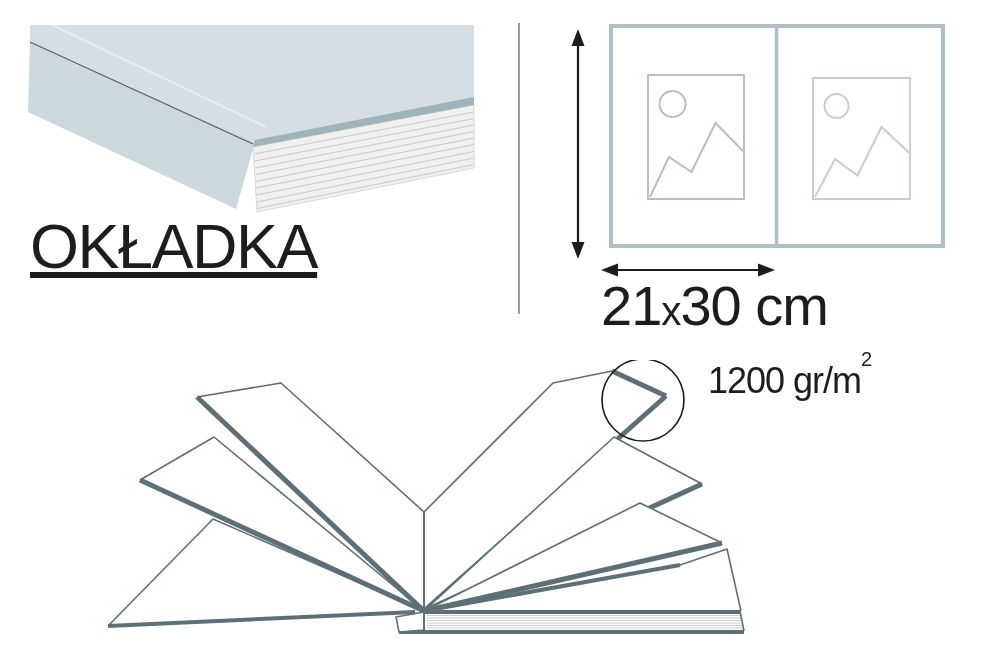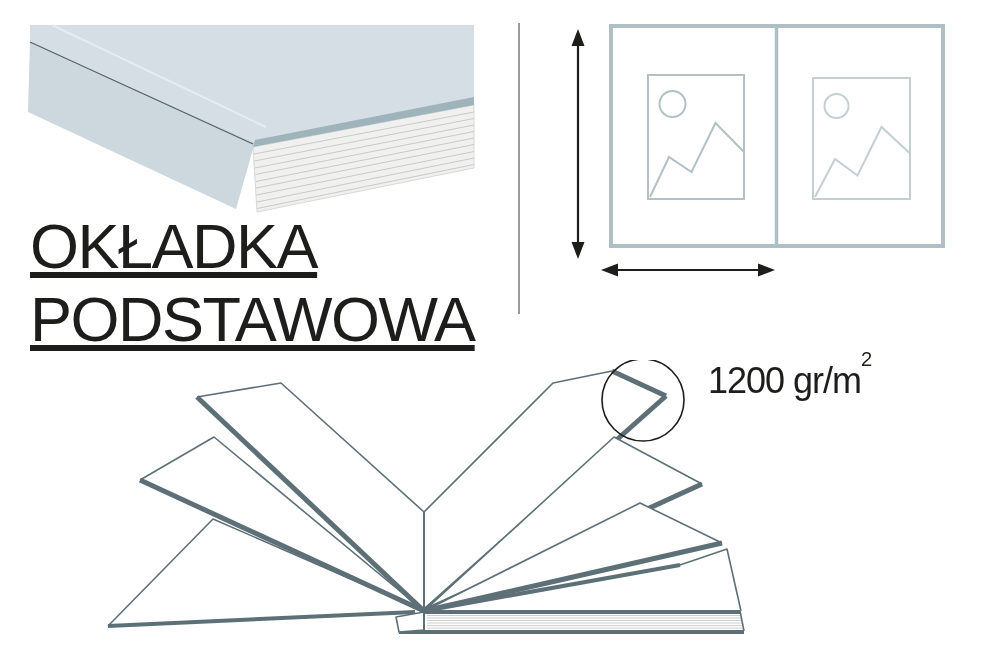--- a/index.html
+++ b/index.html
@@ -83,21 +83,20 @@
       <line class="stackline" x1="257" y1="202" x2="474" y2="158"></line>
       <line class="stackline" x1="257" y1="208.5" x2="474" y2="164.5"></line>
     </g>
     <g>
       <polygon points="255,140 474,97 474,105 253,147" fill="var(--cover-edge-band)"></polygon>
     </g>
   </svg>
 
   <div class="abs title">
     <div>OKŁADKA</div>
-    <div>PODSTAWOWA</div>
   </div>
 
   <div class="abs divider"></div>
 
   <svg class="abs" style="left:560px;top:15px" width="400" height="270" viewBox="560 15 400 270">
     <g>
       <rect x="611" y="26" width="332" height="220" fill="#fff" stroke="var(--spread-border)" stroke-width="4"></rect>
       <line x1="776.5" y1="26" x2="776.5" y2="246" stroke="var(--spread-border)" stroke-width="3.5"></line>
     </g>
     <g>
@@ -115,20 +114,21 @@
       <polygon class="arrowhead" points="578,29 571.5,46 584.5,46"></polygon>
       <polygon class="arrowhead" points="578,259 571.5,242 584.5,242"></polygon>
     </g>
     <g>
       <line class="arrowline" x1="614" y1="270" x2="762" y2="270"></line>
       <polygon class="arrowhead" points="601,270 618,263.5 618,276.5"></polygon>
       <polygon class="arrowhead" points="775,270 758,263.5 758,276.5"></polygon>
     </g>
   </svg>
 
+  <div class="abs dim-label"><span>21</span><span class="dim-x">x</span><span>30 cm</span></div>
 
   <div class="abs weight-label"><span>1200 gr/m</span><sup>2</sup></div>
 
   <svg class="abs" style="left:20px;top:360px" width="760" height="305" viewBox="20 360 760 305">
 
     <g>
       <polygon class="pg" points="108,626 213,519 424,611"></polygon>
       <polyline class="thin" points="424,611 213,519 108,626"></polyline>
       <line class="thick4" x1="108" y1="626" x2="415" y2="612"></line>
     </g>

